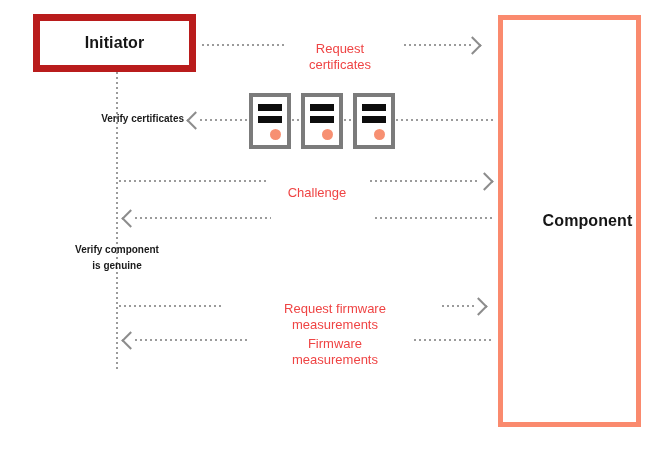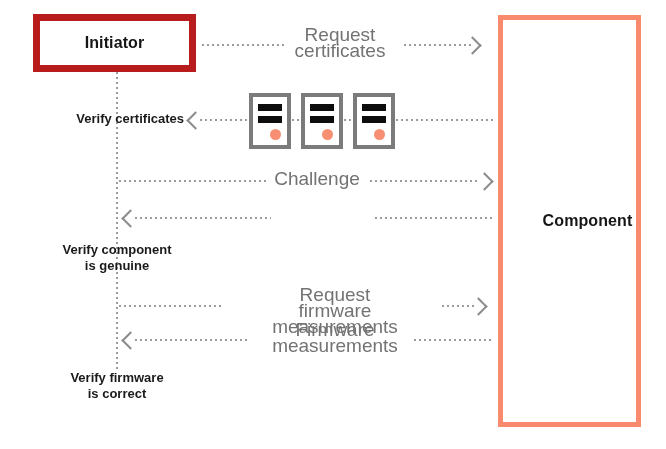--- a/index.html
+++ b/index.html
@@ -61,36 +61,37 @@
     top: 72px;
     width: 2px;
     height: 300px;
     background-image: linear-gradient(to bottom, #9b9b9b 0px, #9b9b9b 2px, rgba(0,0,0,0) 2px, rgba(0,0,0,0) 5px);
     background-size: 2px 5px;
     background-repeat: repeat-y;
   }
 
   
   .verify-label {
-    font-size: 13px;
+    font-size: 10px;
     font-weight: bold;
     color: #1a1a1a;
     line-height: 16px;
     text-align: center;
     white-space: pre-line;
   }
 
   
   .msg-label {
-    font-size: 19px;
+    font-size: 13px;
     font-weight: normal;
-    color: #737373;
+    color: #ef4444;
     line-height: 16px;
     text-align: center;
     white-space: pre-line;
+    margin-top: 14px;
   }
 
   
   .dotseg {
     height: 2px;
     background-image: linear-gradient(to right, #9b9b9b 0px, #9b9b9b 2px, rgba(0,0,0,0) 2px, rgba(0,0,0,0) 5px);
     background-size: 5px 2px;
     background-repeat: repeat-x;
   }
 
@@ -193,16 +194,14 @@
 measurements</div>
   <div class="abs dotseg" style="left:442px; top:305px; width:33px;"></div>
   <div class="abs arrow-head arrow-right" style="left:472px; top:300px;"></div>
 
   <div class="abs arrow-head arrow-left" style="left:124px; top:334px;"></div>
   <div class="abs dotseg" style="left:135px; top:339px; width:113px;"></div>
   <div class="abs msg-label" style="left:262px; top:322px; width:146px;">Firmware
 measurements</div>
   <div class="abs dotseg" style="left:414px; top:339px; width:79px;"></div>
 
-  <div class="abs verify-label" style="left:17px; top:370px; width:200px;">Verify firmware
-is correct</div>
 
 </div>
 
 </body></html>

